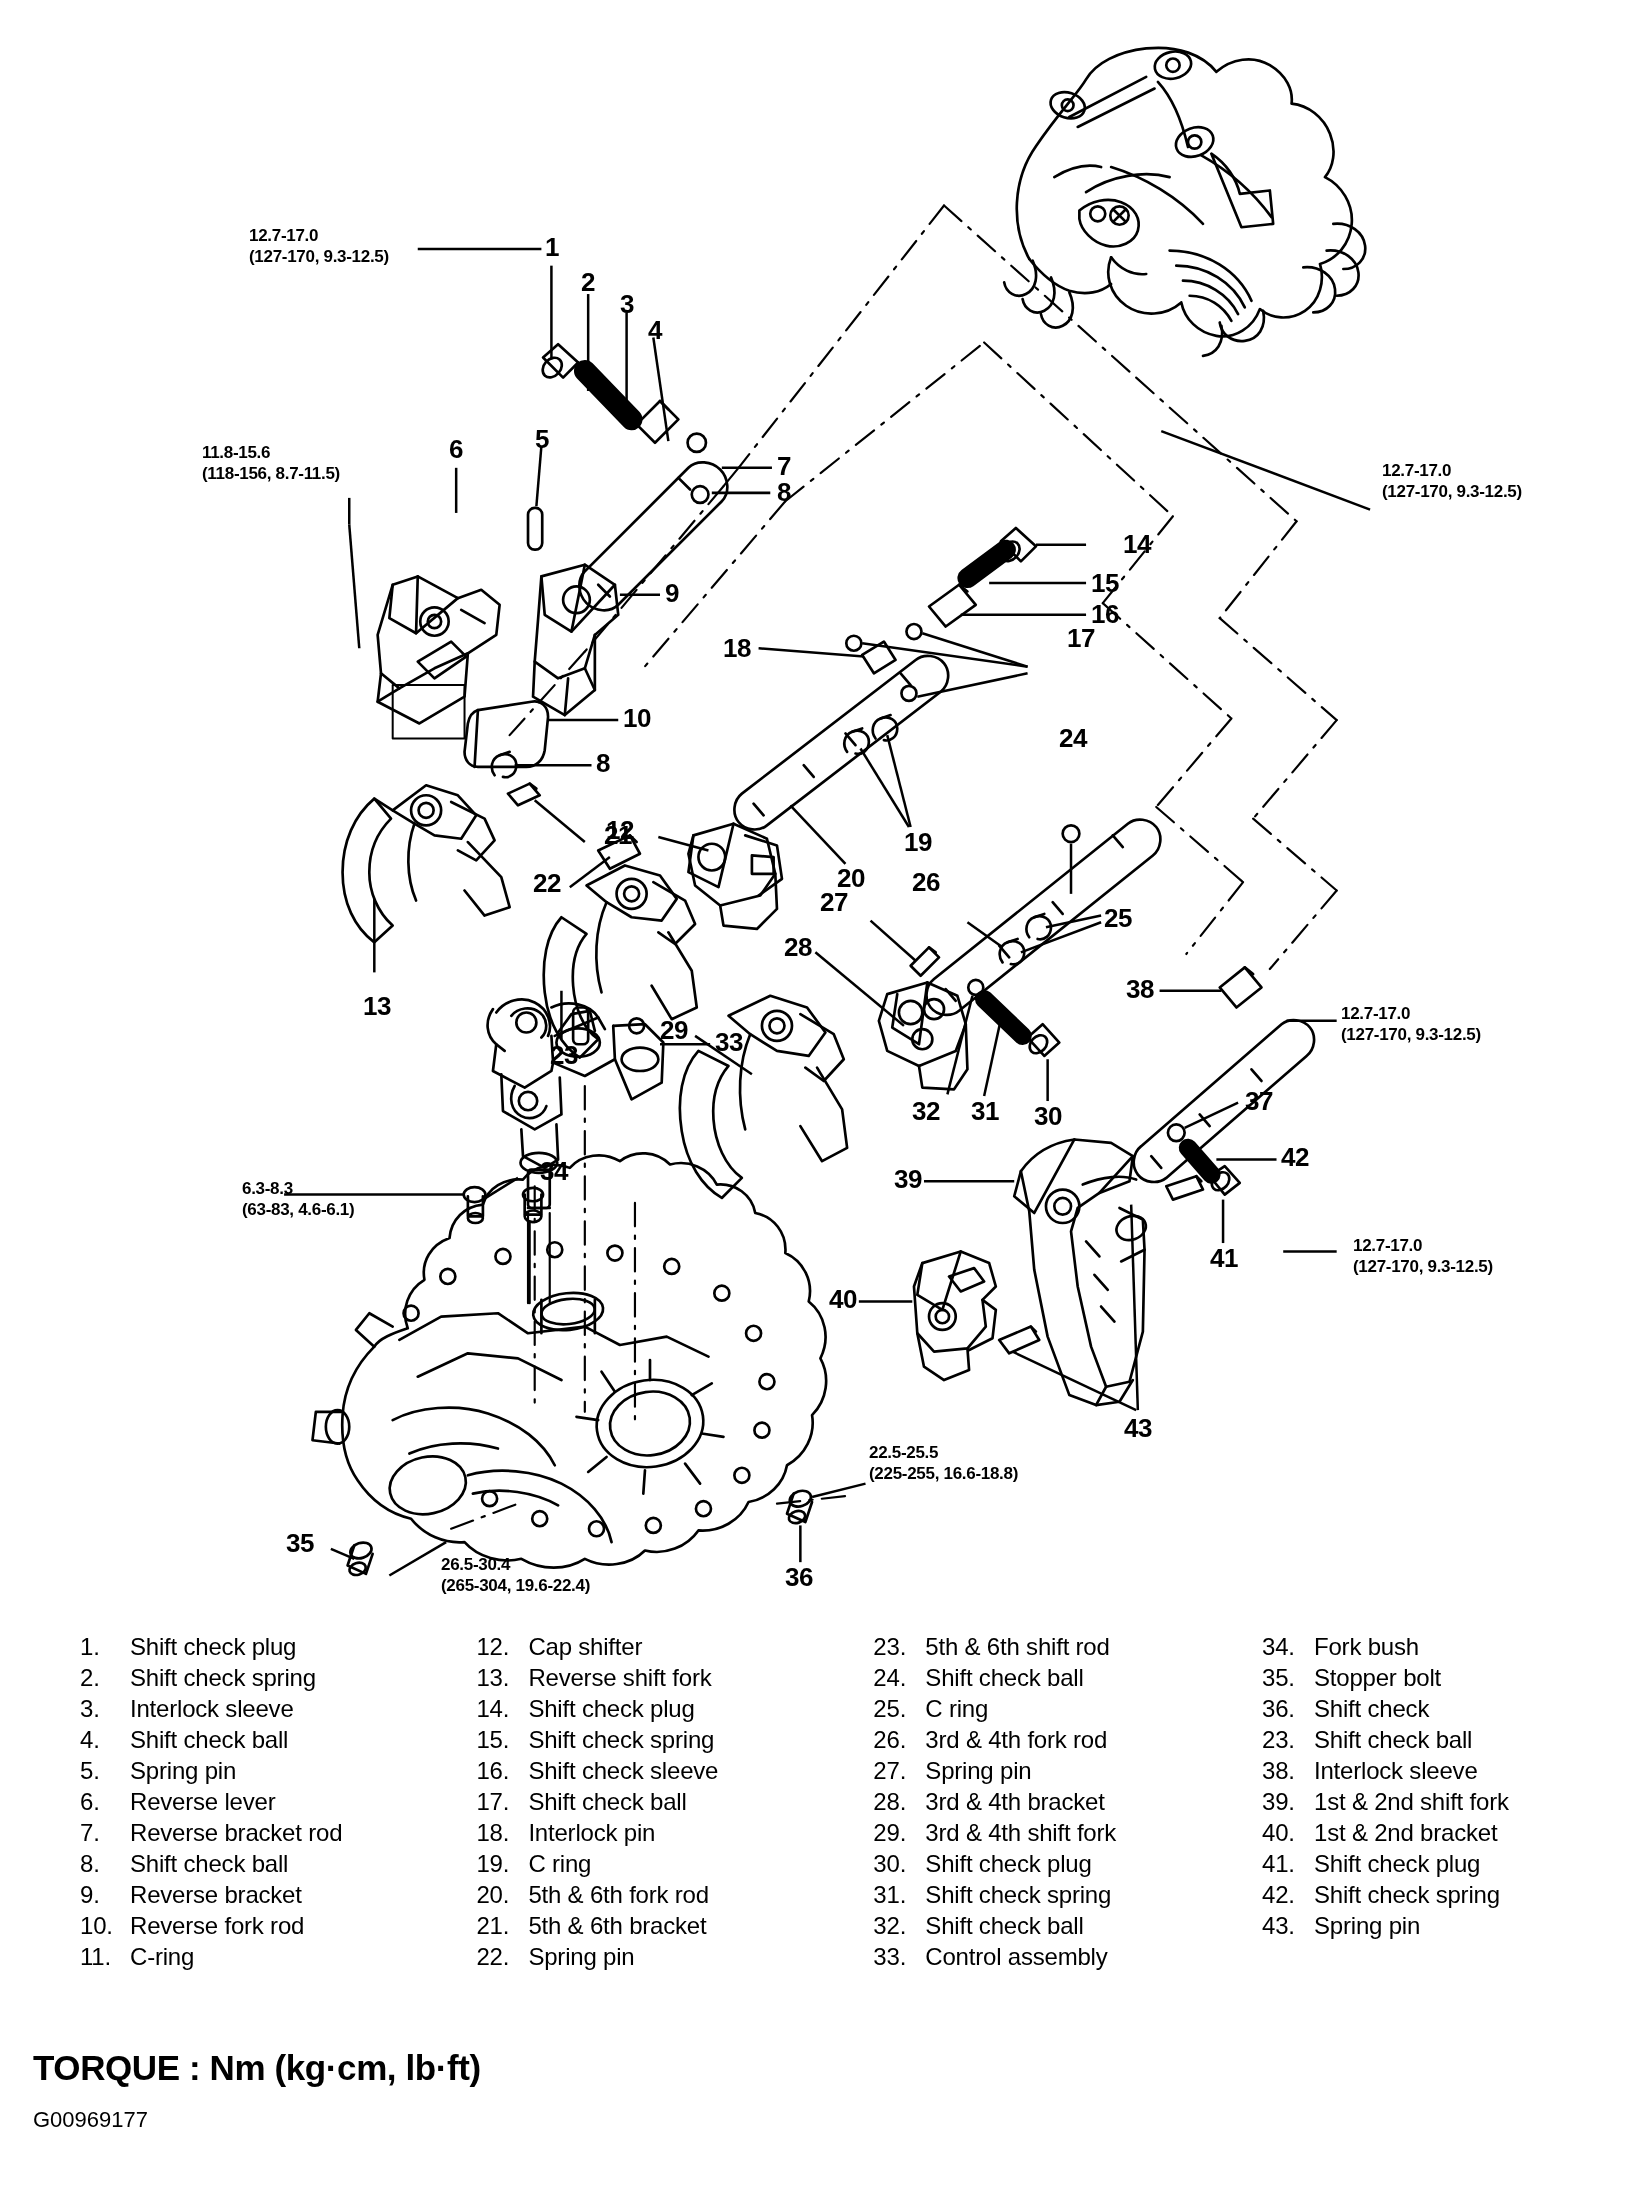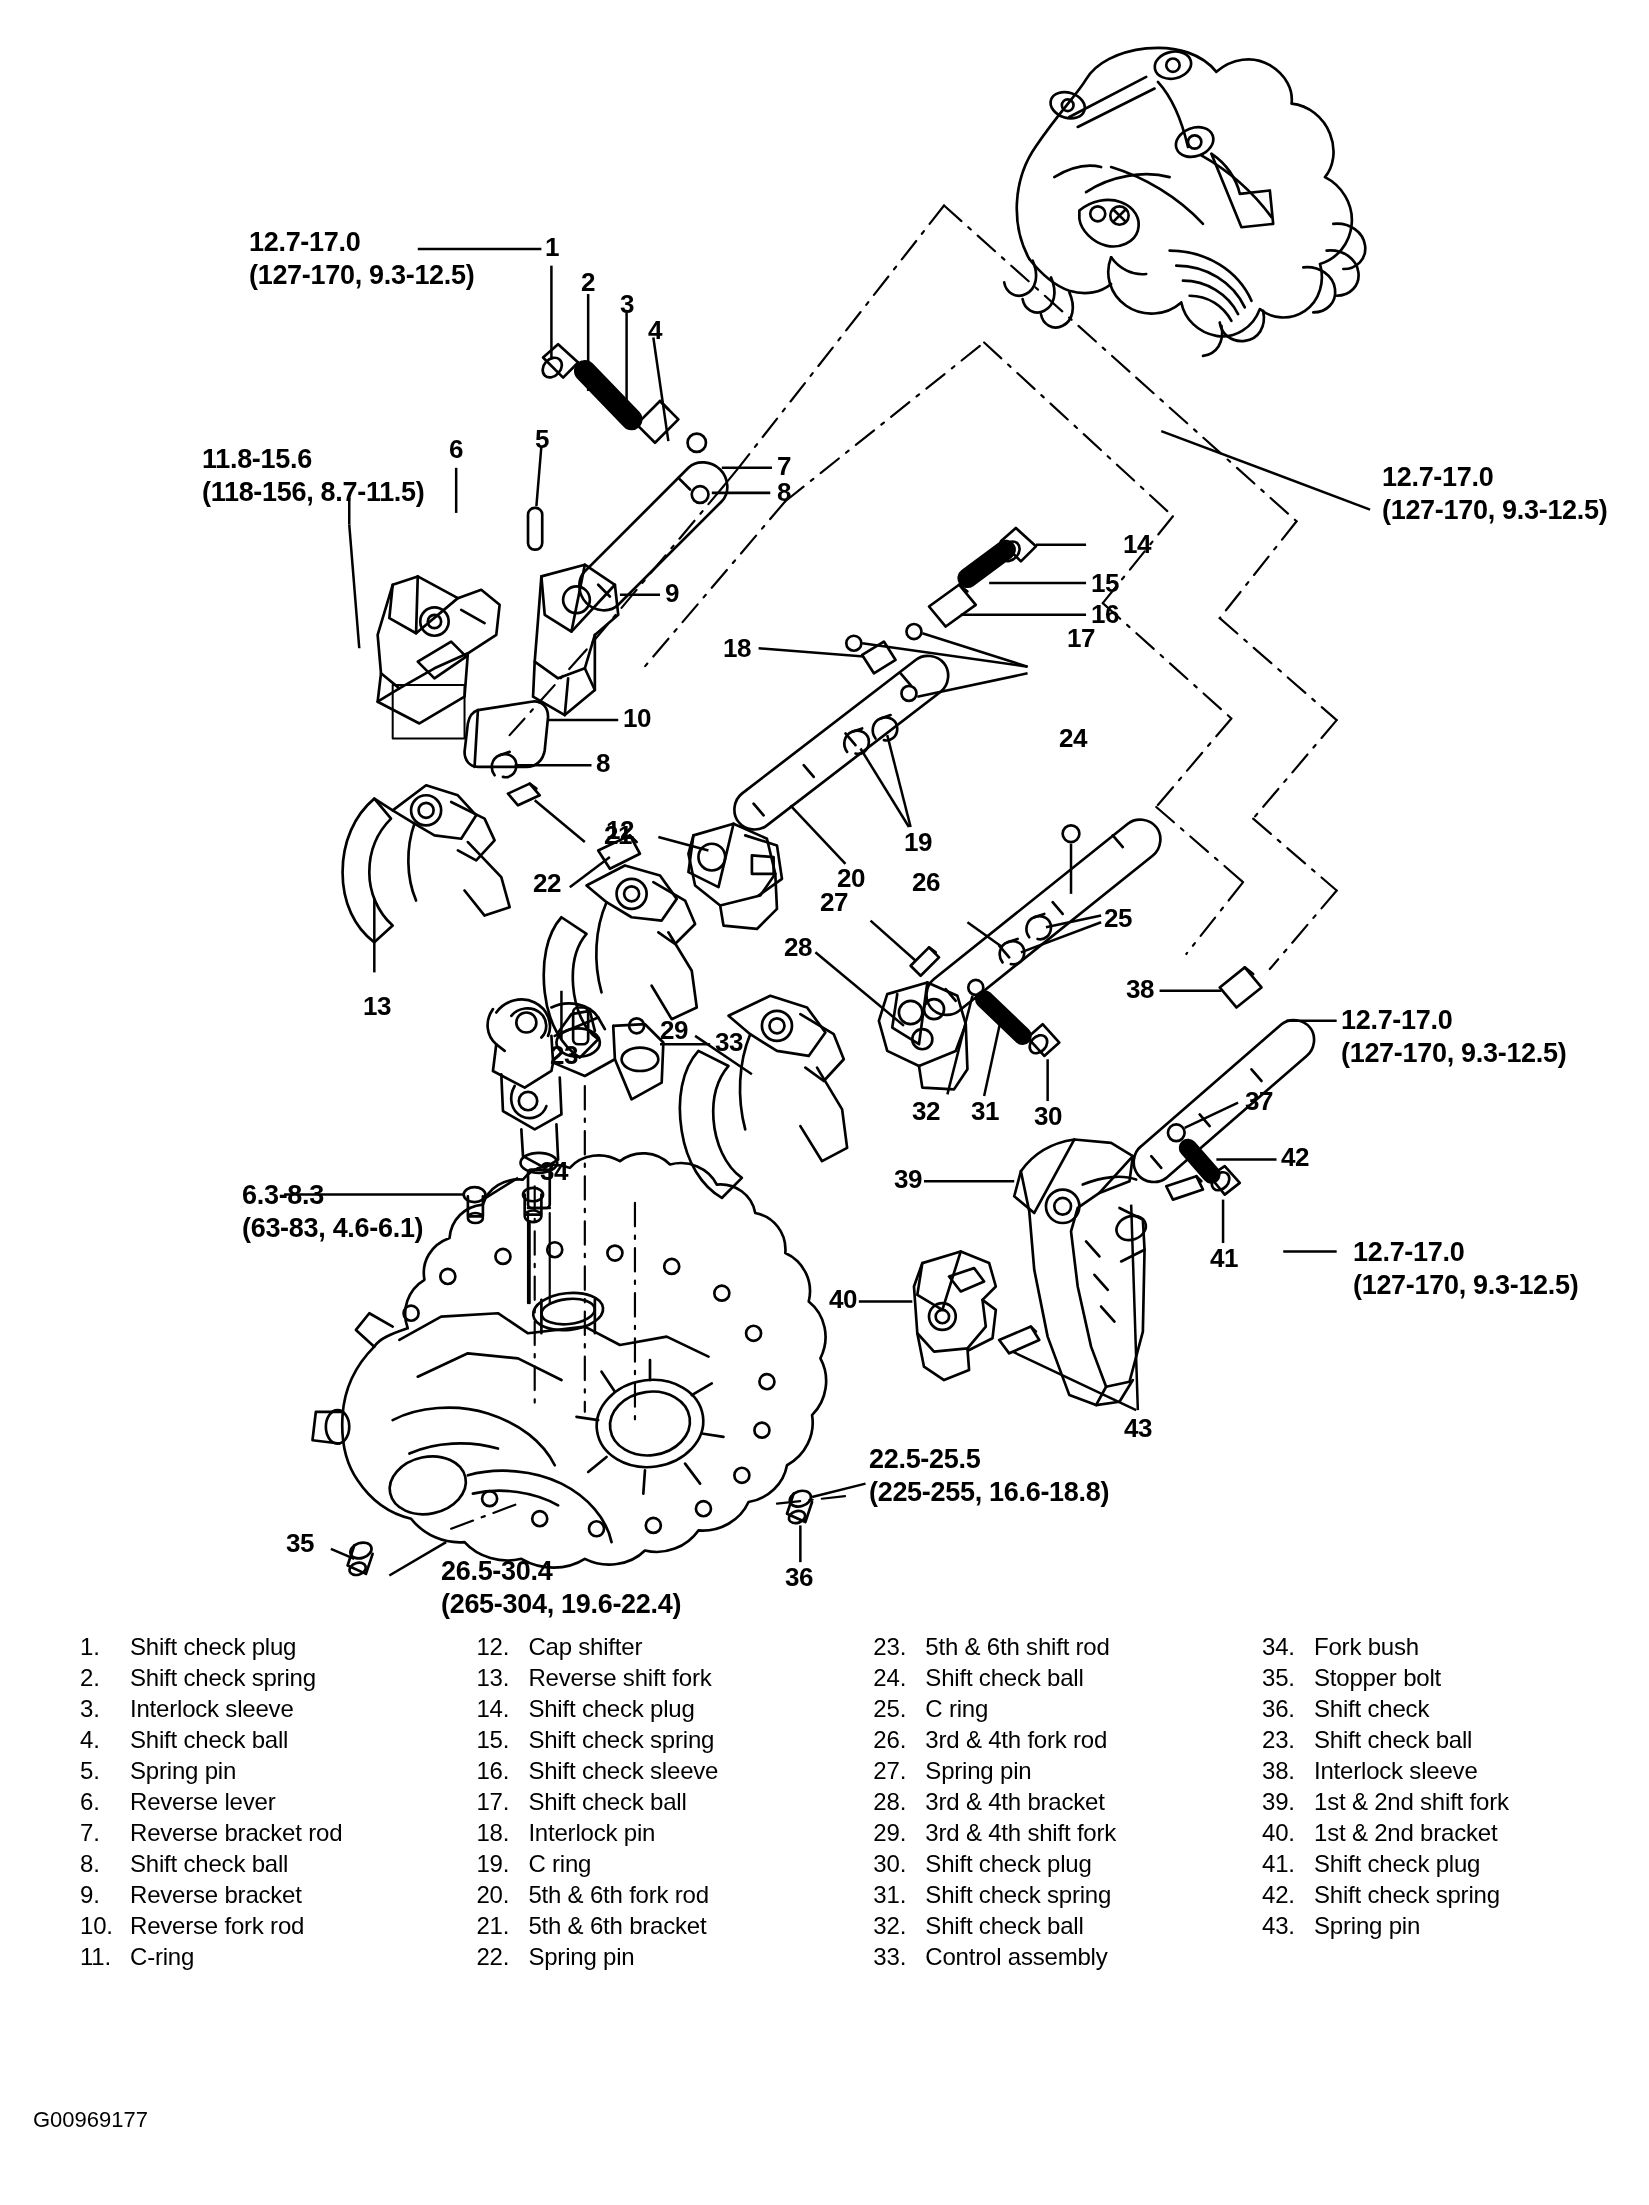--- a/index.html
+++ b/index.html
@@ -3,21 +3,21 @@
 <meta charset="utf-8">
 <style>
   html,body{margin:0;padding:0;background:#fff;}
   body{
     width:1650px;height:2205px;position:relative;overflow:hidden;
     font-family:"Liberation Sans", sans-serif;color:#000;
     -webkit-font-smoothing:none;
   }
   #sheet{position:absolute;inset:0;}
   .torque{
-    position:absolute;font-weight:bold;font-size:27px;line-height:1.22;
+    position:absolute;font-weight:bold;font-size:17px;line-height:1.22;
     letter-spacing:-0.3px;white-space:nowrap;
   }
   .torque .l2{display:block;}
   .cnum{
     position:absolute;font-weight:bold;font-size:26px;line-height:1;
     white-space:nowrap;letter-spacing:-0.4px;
   }
 
   
   #parts{
@@ -878,16 +878,17 @@
           <span class="plabel">Shift check spring</span>
         </div>
       <div class="prow">
           <span class="pnum">43.</span>
           <span class="plabel">Spring pin</span>
         </div>
     </div>
 
   </div>
 
+  <div id="torque-title">TORQUE : Nm (kg·cm, lb·ft)</div>
   <div id="gcode">G00969177</div>
 
 </div>
 
 
 </body></html>

